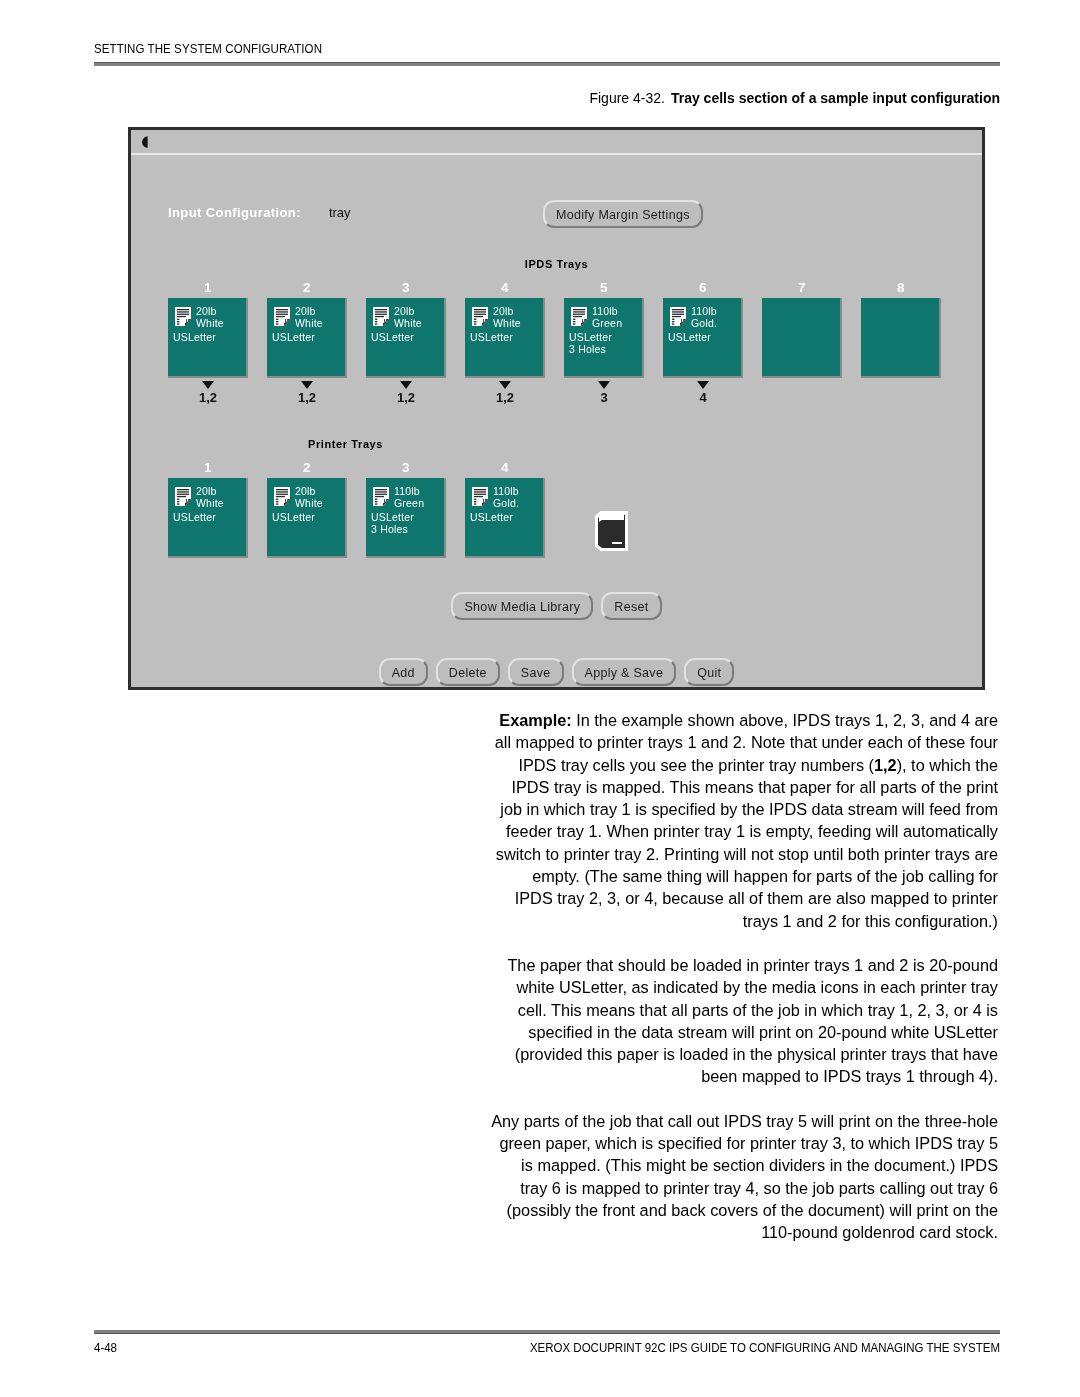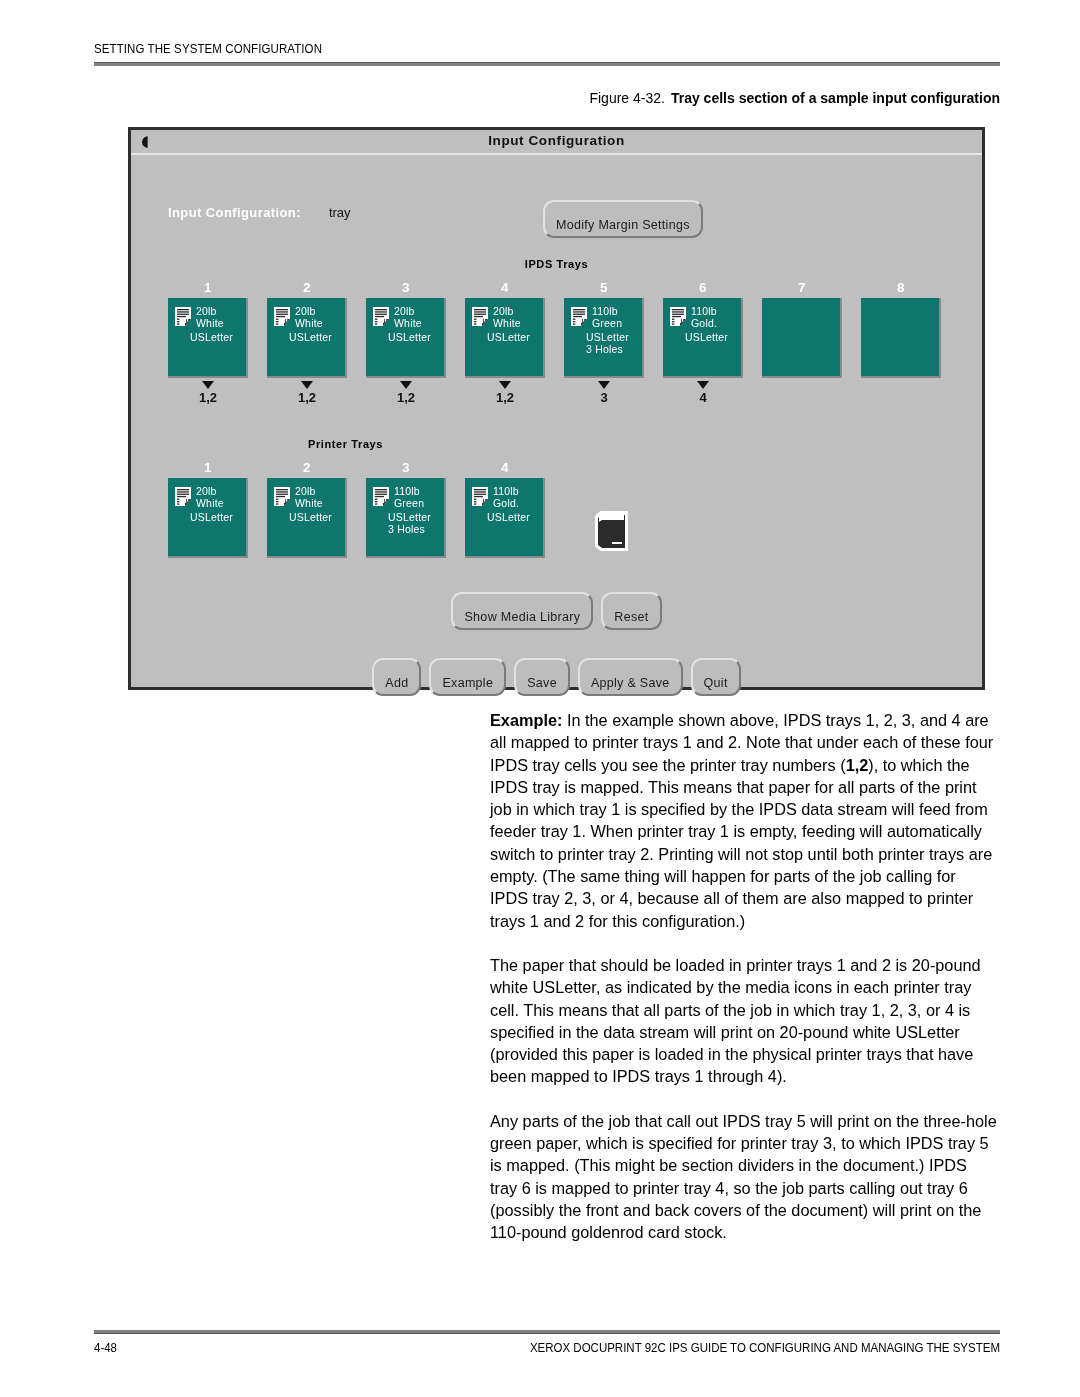--- a/index.html
+++ b/index.html
@@ -114,21 +114,21 @@
 
   
   .mbtn {
     display: inline-block;
     border: 2px solid;
     border-color: #e2e2e2 #7b7b7b #7b7b7b #e2e2e2;
     border-radius: 11px;
     background: #bdbdbd;
     color: #1c1c1c;
     font-size: 12.5px;
-    padding: 16px 11px 3px 11px;
+    padding: 6px 11px 3px 11px;
     letter-spacing: 0.3px;
     line-height: 15px;
     white-space: nowrap;
     cursor: default;
   }
 
   #modify-margin-wrap {
     position: absolute;
     left: 412px;
     top: 45px;
@@ -193,21 +193,21 @@
     margin-left: 4px;
     color: #ffffff;
     font-size: 10.5px;
     line-height: 12px;
     letter-spacing: 0.2px;
   }
   .tray-cell .media-bottom {
     color: #ffffff;
     font-size: 10.5px;
     line-height: 12px;
-    padding-left: 22px;
+    padding-left: 5px;
     padding-top: 2px;
     letter-spacing: 0.2px;
   }
 
   .map-arrow {
     width: 80px;
     text-align: center;
     margin-top: 2px;
     line-height: 8px;
     height: 10px;
@@ -258,21 +258,21 @@
   #body-text {
     position: absolute;
     left: 490px;
     top: 709px;
     width: 508px;
   }
   #body-text p {
     margin: 0 0 22px 0;
     font-size: 16.3px;
     line-height: 22.3px;
-    text-align: left;
+    text-align: right;
   }
   #body-text p:last-child { margin-bottom: 0; }
   #body-text b { font-weight: bold; }
 
   
   #page-footer {
     position: absolute;
     left: 94px;
     top: 1330px;
     width: 906px;
@@ -310,21 +310,20 @@
 </div>
 
 <div id="figure-caption">
   <span class="fig-num">Figure 4-32.</span><span class="fig-title">Tray cells section of a sample input configuration</span>
 </div>
 
 <div id="dialog">
 
   <div id="titlebar">
     <div id="menu-icon">◖</div>
-    <div class="title-text">Input Configuration</div>
   </div>
 
   <div class="dlg-body">
 
     <div id="config-row">
       <span class="cfg-label">Input Configuration:</span><span class="cfg-value">tray</span>
     </div>
 
     <div id="modify-margin-wrap">
       <span class="mbtn">Modify Margin Settings</span>
@@ -652,21 +651,21 @@
       <svg viewBox="0 0 38 46" width="38" height="46" aria-hidden="true">
         <polygon points="3,8 8,4 34,4 34,42 8,42 3,38" fill="#ffffff"></polygon>
         <polygon points="5,10 9,7 32,7 32,40 9,40 5,37" fill="#2b2b2b"></polygon>
         <polygon points="6,9 9,6 31,6 31,12 9,12 6,14" fill="#ffffff"></polygon>
         <rect x="19" y="34" width="10" height="2" fill="#ffffff"></rect>
         <polyline points="3,8 8,4 34,4 34,42 8,42 3,38 3,8" fill="none" stroke="#ffffff" stroke-width="2"></polyline>
       </svg>
     </div>
 
     <div id="row-media-buttons"><span class="mbtn">Show Media Library</span><span class="mbtn">Reset</span></div>
-    <div id="row-main-buttons"><span class="mbtn">Add</span><span class="mbtn">Example</span><span class="mbtn">Save</span><span class="mbtn">Apply &amp; Save</span><span class="mbtn">Quit</span></div>
+    <div id="row-main-buttons"><span class="mbtn">Add</span><span class="mbtn">Delete</span><span class="mbtn">Save</span><span class="mbtn">Apply &amp; Save</span><span class="mbtn">Quit</span></div>
 
   </div>
 </div>
 
 <div id="body-text">
   <p><b>Example:</b><span> In the example shown above, IPDS trays 1, 2, 3, and 4 are all mapped to printer trays 1 and 2. Note that under each of these four IPDS tray cells you see the printer tray numbers (</span><b>1,2</b><span>), to which the IPDS tray is mapped. This means that paper for all parts of the print job in which tray 1 is specified by the IPDS data stream will feed from feeder tray 1. When printer tray 1 is empty, feeding will automatically switch to printer tray 2. Printing will not stop until both printer trays are empty. (The same thing will happen for parts of the job calling for IPDS tray 2, 3, or 4, because all of them are also mapped to printer trays 1 and 2 for this configuration.)</span></p>
   <p>The paper that should be loaded in printer trays 1 and 2 is 20-pound white USLetter, as indicated by the media icons in each printer tray cell. This means that all parts of the job in which tray 1, 2, 3, or 4 is specified in the data stream will print on 20-pound white USLetter (provided this paper is loaded in the physical printer trays that have been mapped to IPDS trays 1 through 4).</p>
   <p>Any parts of the job that call out IPDS tray 5 will print on the three-hole green paper, which is specified for printer tray 3, to which IPDS tray 5 is mapped. (This might be section dividers in the document.) IPDS tray 6 is mapped to printer tray 4, so the job parts calling out tray 6 (possibly the front and back covers of the document) will print on the 110-pound goldenrod card stock.</p>
 </div>
 

